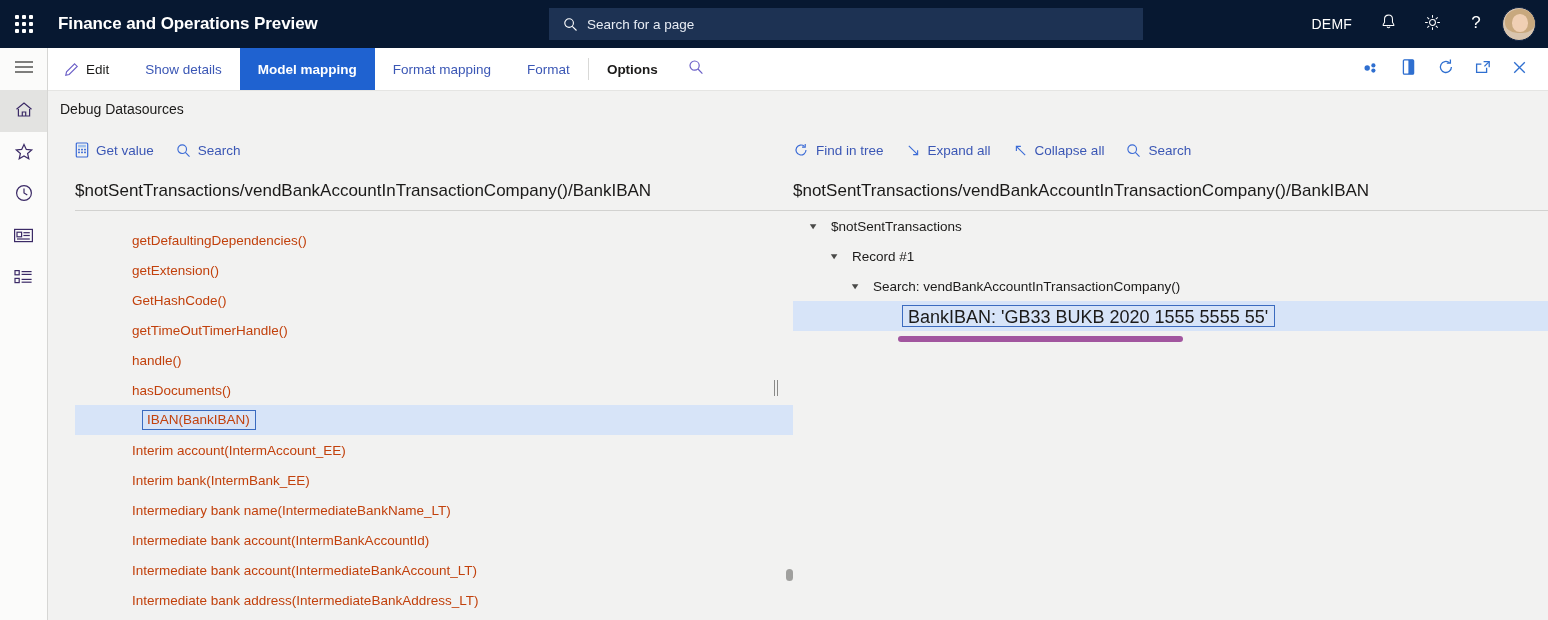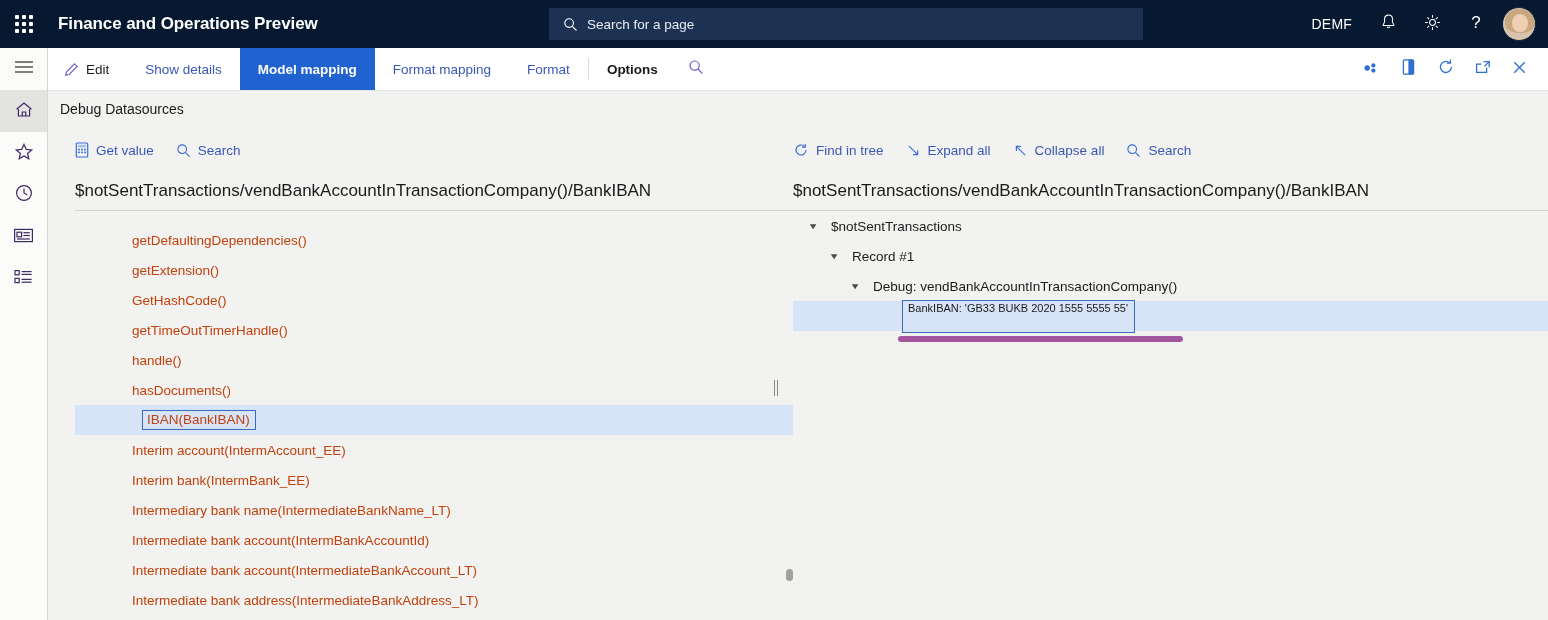--- a/index.html
+++ b/index.html
@@ -254,23 +254,23 @@
     flex: 0 0 auto;
   }
   .trow.selected {
     background: #d7e4f8;
     margin-left: 0;
     width: 100%;
   }
   .trow.selected .selbox {
     border: 1px solid #3b6bbf;
     background: #d7e4f8;
-    padding: 2px 6px 18px 5px;
+    padding: 2px 6px 0 5px;
     line-height: 1;
-    font-size: 11px;
+    font-size: 18px;
   }
   .annot-underline {
     position: absolute;
     height: 6px;
     background: #a2569f;
     border-radius: 4px;
   }
   .sp0 { padding-left: 12px; }
   .sp1 { padding-left: 33px; }
   .sp2 { padding-left: 54px; }
@@ -602,21 +602,21 @@
             </svg>
         </span>
         <span style="margin-left:10px;">Record #1</span>
       </div>
       <div class="trow sp2">
         <span class="twist">
           <svg width="9" height="9" viewBox="0 0 9 9">
               <path d="M0.8 2.2h6.6L4.1 7.2z" fill="#4a4a48"></path>
             </svg>
         </span>
-        <span style="margin-left:10px;">Debug: vendBankAccountInTransactionCompany()</span>
+        <span style="margin-left:10px;">Search: vendBankAccountInTransactionCompany()</span>
       </div>
       <div class="trow selected" style="padding-left:109px;">
         <span class="selbox">BankIBAN: 'GB33 BUKB 2020 1555 5555 55'</span>
       </div>
       <div class="annot-underline" style="left:105px; top:125px; width:285px;"></div>
     </div>
   </div>
 </div>
 
 </body></html>

